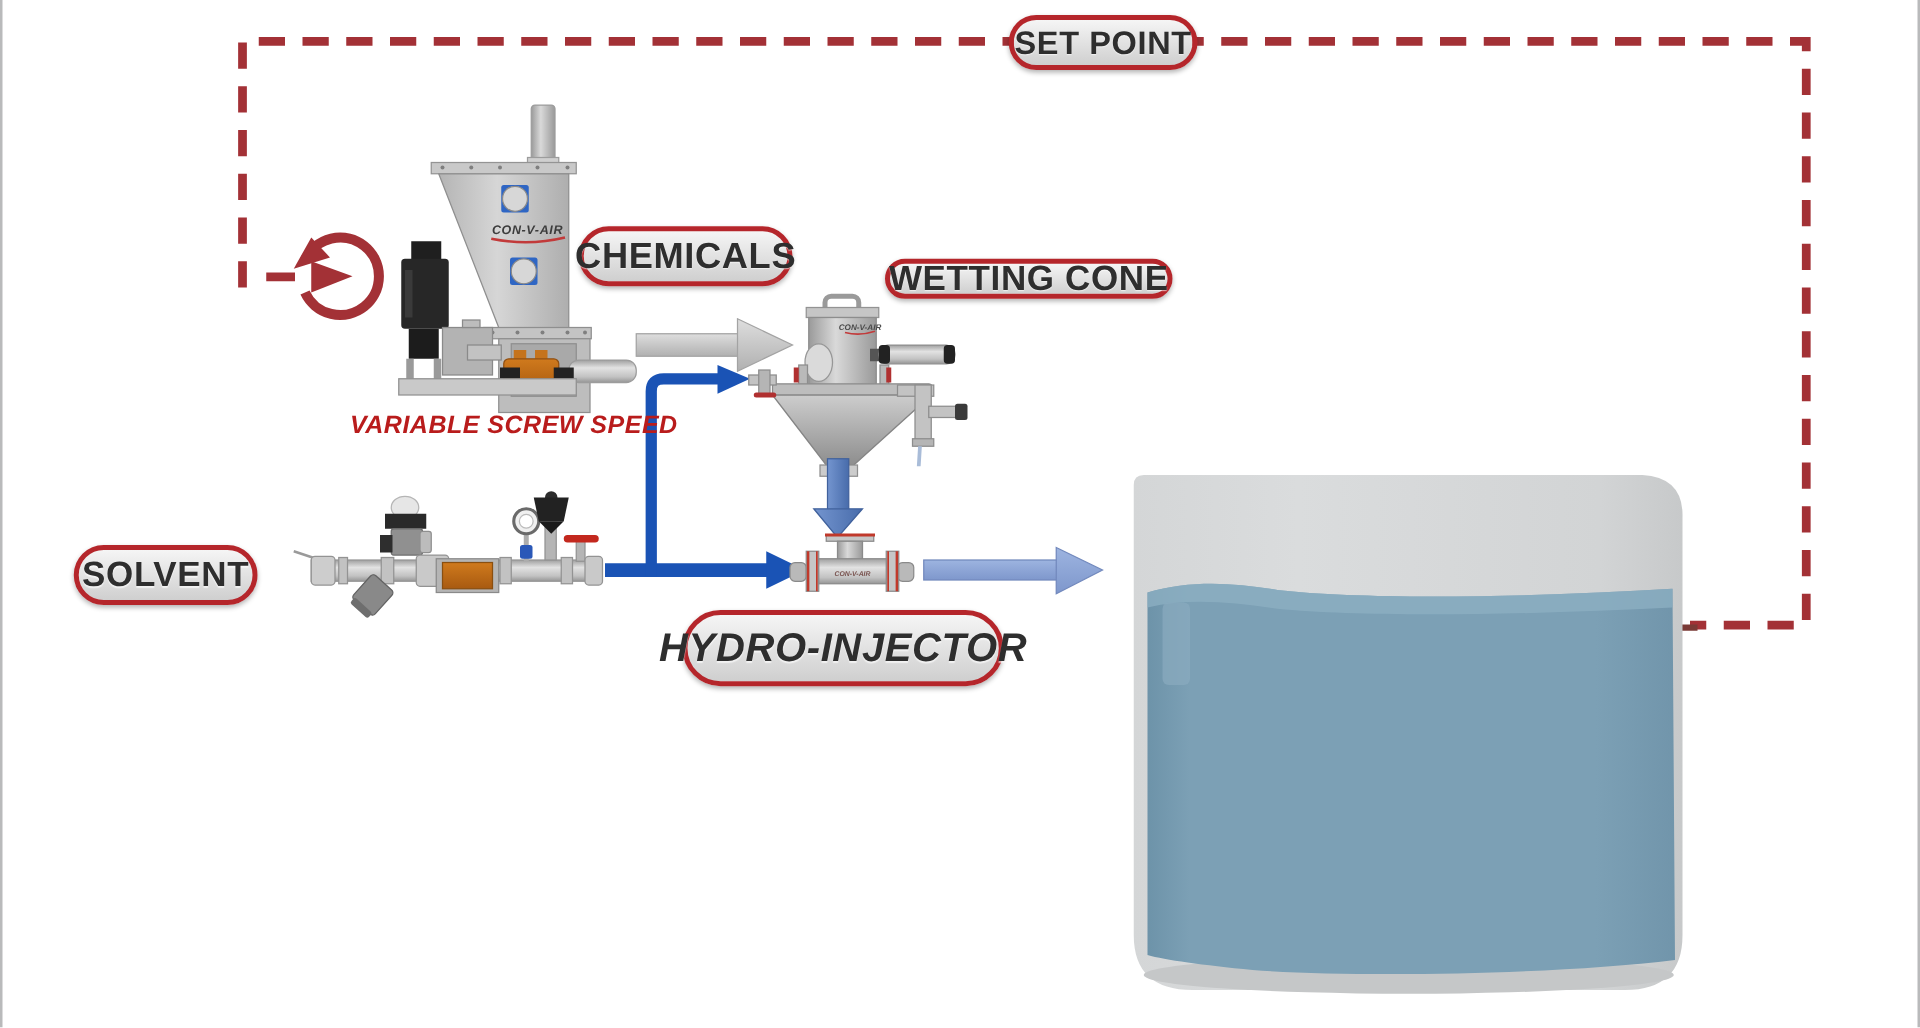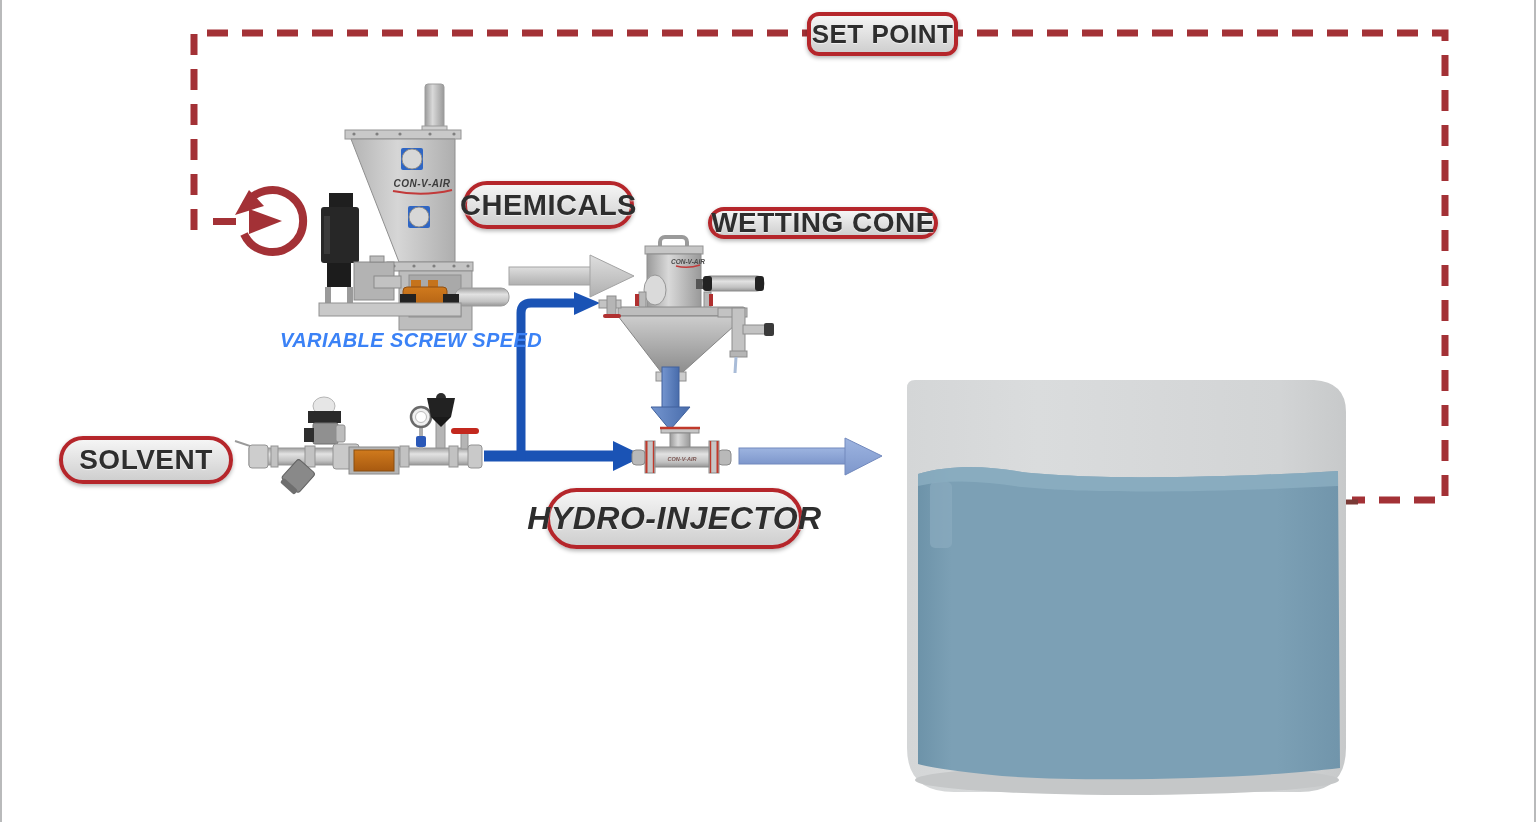--- a/index.html
+++ b/index.html
@@ -25,21 +25,21 @@
     letter-spacing:0.5px;
     box-shadow:0 2px 4px rgba(0,0,0,0.30);
     text-shadow:0 1px 1px rgba(255,255,255,0.65);
     box-sizing:border-box;
     white-space:nowrap;
   }
   .caption{
     position:absolute;
     font-style:italic;
     font-weight:bold;
-    color:#3b82f6;
+    color:#b91c1c;
     letter-spacing:0.4px;
     text-align:center;
     white-space:nowrap;
   }
 </style>
 </head>
 <body>
 
 <div class="stage">
 
@@ -268,26 +268,26 @@
 
   <g>
     <path d="M 913 380 H 1312 Q 1345 382 1344 414 V 748 Q 1344 792 1298 792 H 952 Q 905 792 905 748 V 388 Q 905 380 913 380 Z" fill="url(#gTank)"></path>
     <ellipse cx="1125" cy="780" rx="212" ry="15" fill="#c5c7c8"></ellipse>
     <path d="M 916 474 C 950 464 985 466 1020 472 C 1090 480 1220 478 1336 471 L 1338 768 C 1240 780 1080 782 1000 776 C 960 772 930 768 916 764 Z" fill="url(#gLiquid)"></path>
     <path d="M 916 474 C 950 464 985 466 1020 472 C 1090 480 1220 478 1336 471 L 1336 486 C 1220 492 1090 494 1020 487 C 985 482 950 478 916 486 Z" fill="#8db0c3" opacity="0.75"></path>
     <rect x="928" y="482" width="22" height="66" rx="5" fill="#8aabbf" opacity="0.7"></rect>
   </g>
 </svg>
 
-<div class="pill" style="left:805px;top:12px;width:151px;height:44px;font-size:26px;border-radius:12px;">SET POINT</div>
+<div class="pill" style="left:805px;top:12px;width:151px;height:44px;font-size:26px;">SET POINT</div>
 
 <div class="pill" style="left:461px;top:181px;width:171px;height:48px;font-size:29px;">CHEMICALS</div>
 
 <div class="pill" style="left:706px;top:207px;width:230px;height:32px;font-size:28px;">WETTING CONE</div>
 
-<div class="pill" style="left:57px;top:436px;width:174px;height:48px;font-size:28px;">SOLVENT</div>
+<div class="pill" style="left:57px;top:436px;width:147px;height:48px;font-size:28px;">SOLVENT</div>
 
 <div class="pill" style="left:544px;top:488px;width:257px;height:61px;font-size:32px;font-style:italic;">HYDRO-INJECTOR</div>
 
 <div class="caption" style="left:278px;top:329px;width:230px;font-size:20px;">VARIABLE SCREW SPEED</div>
 
 
 </div>
 
 </body></html>

